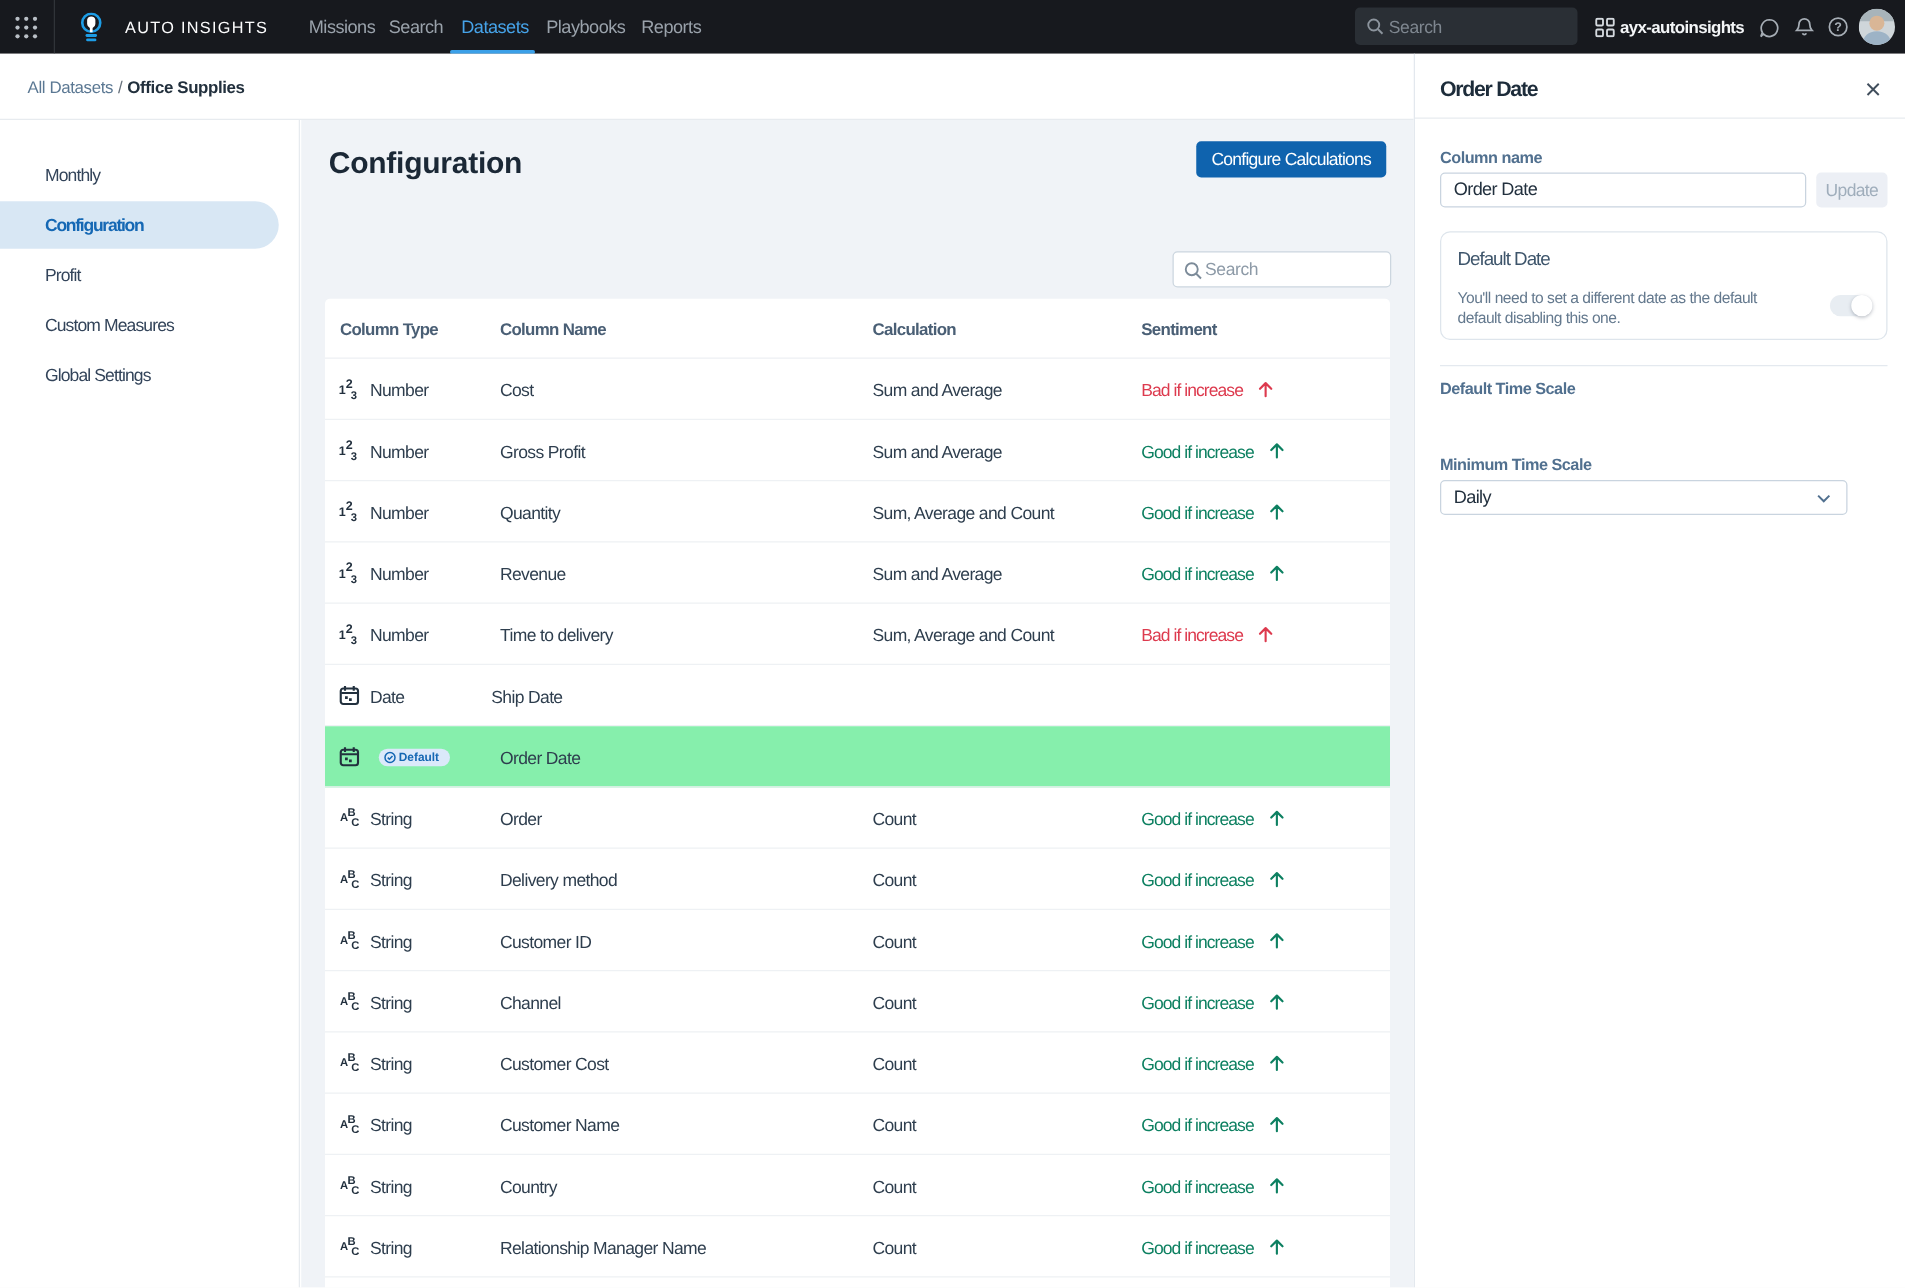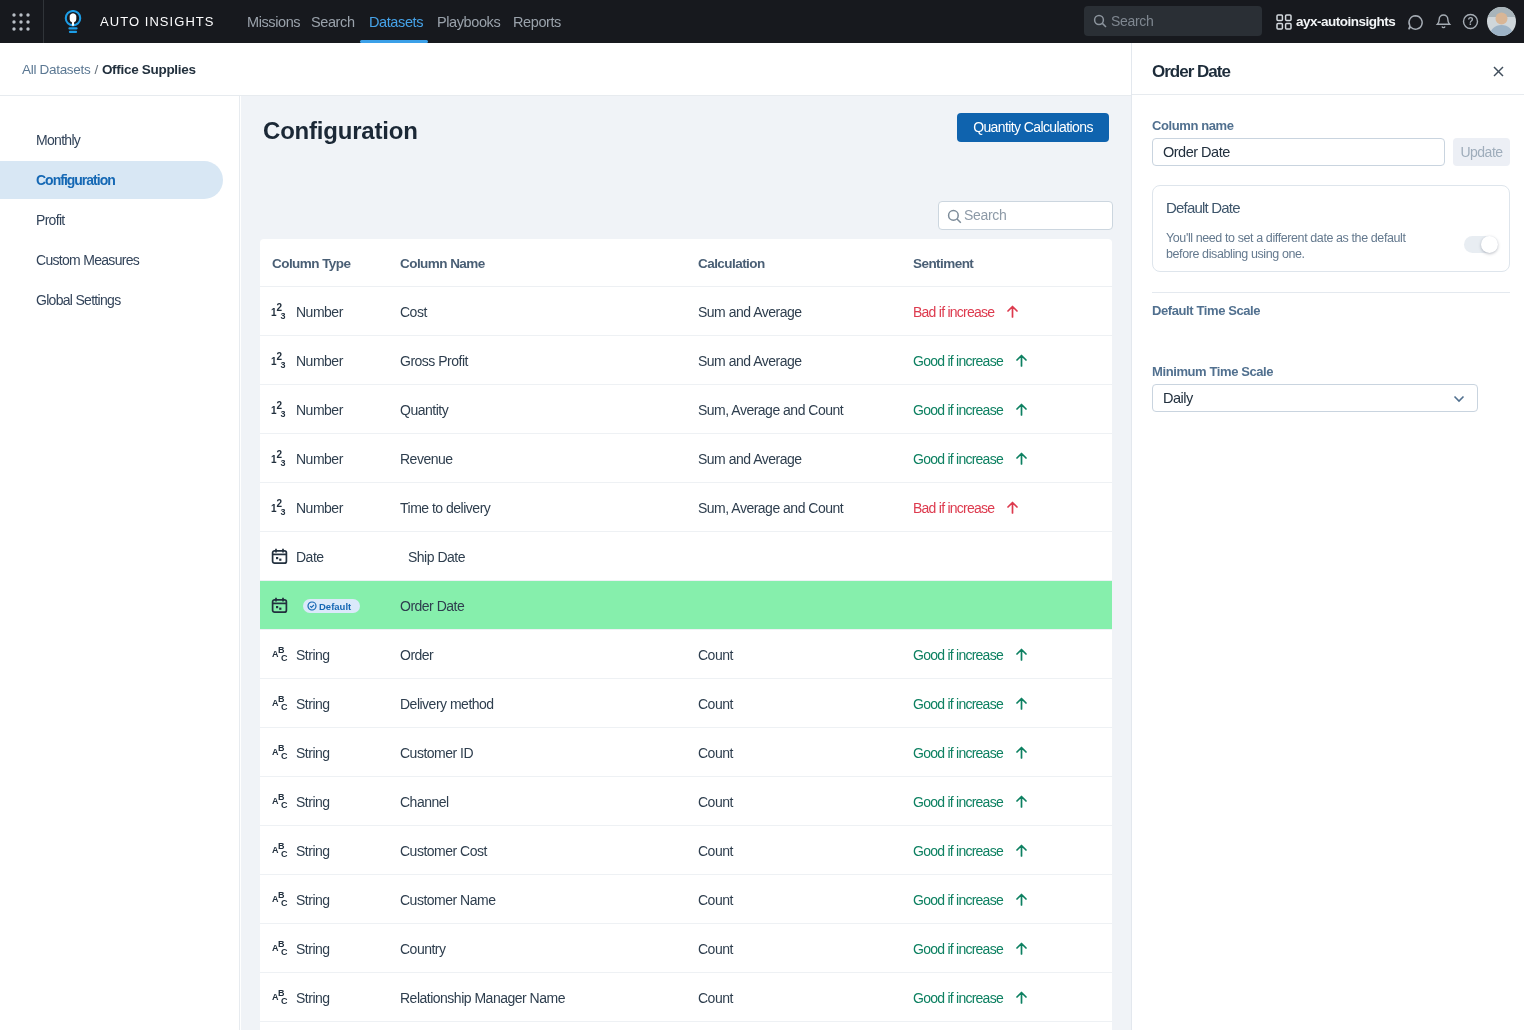--- a/index.html
+++ b/index.html
@@ -141,21 +141,21 @@
   <div class="sidepill"></div>
   <div class="sideitem" style="top:34px">Monthly</div>
   <div class="sideitem active" style="top:74px">Configuration</div>
   <div class="sideitem" style="top:114px">Profit</div>
   <div class="sideitem" style="top:154px">Custom Measures</div>
   <div class="sideitem" style="top:194px">Global Settings</div>
 </div>
 
 <div class="content">
   <div class="h1">Configuration</div>
-  <div class="btn-primary">Quantity Calculations</div>
+  <div class="btn-primary">Configure Calculations</div>
   <div class="tbl-search">
     <svg class="abs" style="left:8px;top:7px" width="15" height="15" viewBox="0 0 15 15" fill="none" stroke="#7c8b99" stroke-width="1.5">
       <circle cx="6.4" cy="6.4" r="4.8"></circle>
         <line x1="10" y1="10" x2="13.8" y2="13.8"></line>
     </svg>
     <span>Search</span>
   </div>
   <div class="card" id="tablecard">
       <div class="thead">
   <span class="th" style="left:12px">Column Type</span>
@@ -231,21 +231,21 @@
       <div class="row" style="top:293px">
         <svg style="position:absolute;left:11px;top:16px" width="17" height="17" viewBox="0 0 17 17" fill="none" stroke="#22303e">
   <rect x="1.6" y="2.8" width="13.8" height="12.4" rx="2" stroke-width="1.7"></rect>
   <line x1="5" y1="0.8" x2="5" y2="4.6" stroke-width="1.7"></line>
   <line x1="12" y1="0.8" x2="12" y2="4.6" stroke-width="1.7"></line>
   <line x1="2" y1="6.4" x2="15" y2="6.4" stroke-width="1.7"></line>
   <rect x="5" y="9" width="2.2" height="2.2" fill="#22303e" stroke="none"></rect>
   <rect x="8.2" y="10.6" width="2.2" height="2.2" fill="#22303e" stroke="none"></rect>
 </svg>
         <span class="cell" style="left:36px">Date</span>
-    <span class="cell" style="left:148px">Ship Date</span>
+    <span class="cell" style="left:133px">Ship Date</span>
     <span class="cell" style="left:438px"></span>
       </div>
       <div class="row hl" style="top:342px">
         <svg style="position:absolute;left:11px;top:16px" width="17" height="17" viewBox="0 0 17 17" fill="none" stroke="#22303e">
   <rect x="1.6" y="2.8" width="13.8" height="12.4" rx="2" stroke-width="1.7"></rect>
   <line x1="5" y1="0.8" x2="5" y2="4.6" stroke-width="1.7"></line>
   <line x1="12" y1="0.8" x2="12" y2="4.6" stroke-width="1.7"></line>
   <line x1="2" y1="6.4" x2="15" y2="6.4" stroke-width="1.7"></line>
   <rect x="5" y="9" width="2.2" height="2.2" fill="#22303e" stroke="none"></rect>
   <rect x="8.2" y="10.6" width="2.2" height="2.2" fill="#22303e" stroke="none"></rect>
@@ -373,21 +373,21 @@
     <svg class="abs" style="left:361px;top:23px" width="11" height="11" viewBox="0 0 11 11" stroke="#414e5c" stroke-width="1.5">
       <line x1="1" y1="1" x2="10" y2="10"></line>
         <line x1="10" y1="1" x2="1" y2="10"></line>
     </svg>
   </div>
   <div class="label" style="left:20px;top:75px">Column name</div>
   <div class="field" style="left:20px;top:95px;width:293px;height:28px;line-height:27px">Order Date</div>
   <div class="btn-disabled">Update</div>
   <div class="dcard">
     <div style="position:absolute;left:13px;top:13px;font-size:15px;letter-spacing:-0.8px;color:#3e556b">Default Date</div>
-    <div style="position:absolute;left:13px;top:44px;width:260px;font-size:12.5px;letter-spacing:-0.4px;line-height:16px;color:#64798e">You'll need to set a different date as the default before disabling using one.</div>
+    <div style="position:absolute;left:13px;top:44px;width:260px;font-size:12.5px;letter-spacing:-0.4px;line-height:16px;color:#64798e">You'll need to set a different date as the default default disabling this one.</div>
     <div class="toggle">
         <div class="knob"></div>
       </div>
   </div>
   <div class="divider"></div>
   <div class="label" style="left:20px;top:260px">Default Time Scale</div>
   <div class="label" style="left:20px;top:321px">Minimum Time Scale</div>
   <div class="field" style="left:20px;top:341px;width:326px;height:28px;line-height:27px">Daily
     <svg class="chev" width="12" height="8" viewBox="0 0 12 8" fill="none" stroke="#51708f" stroke-width="1.6">
         <path d="M1.5 1.5 L6 6 L10.5 1.5"></path>

